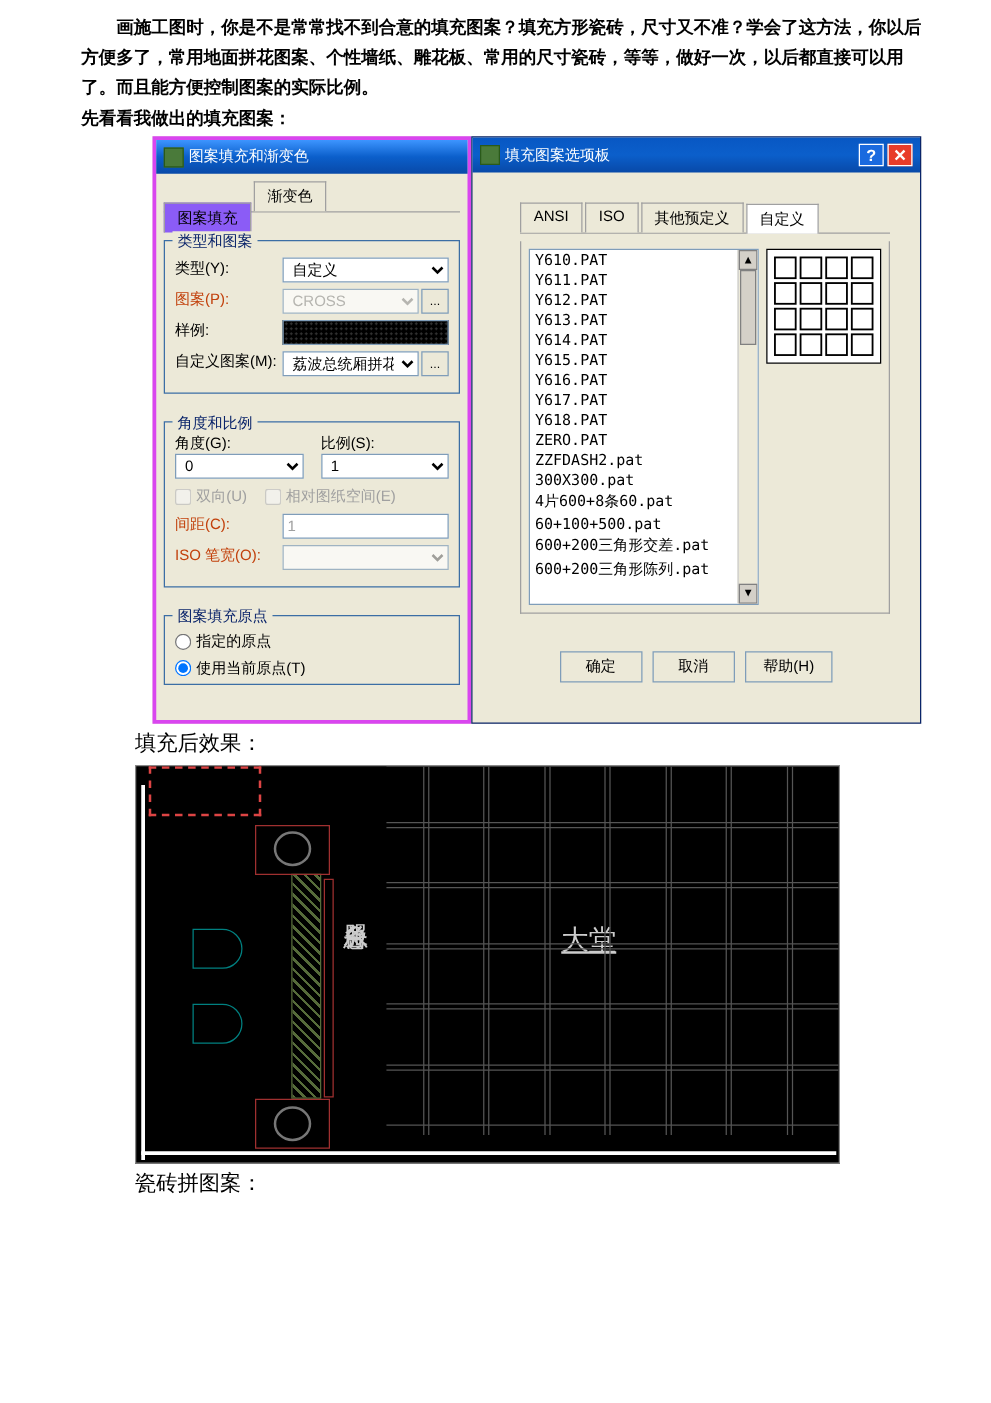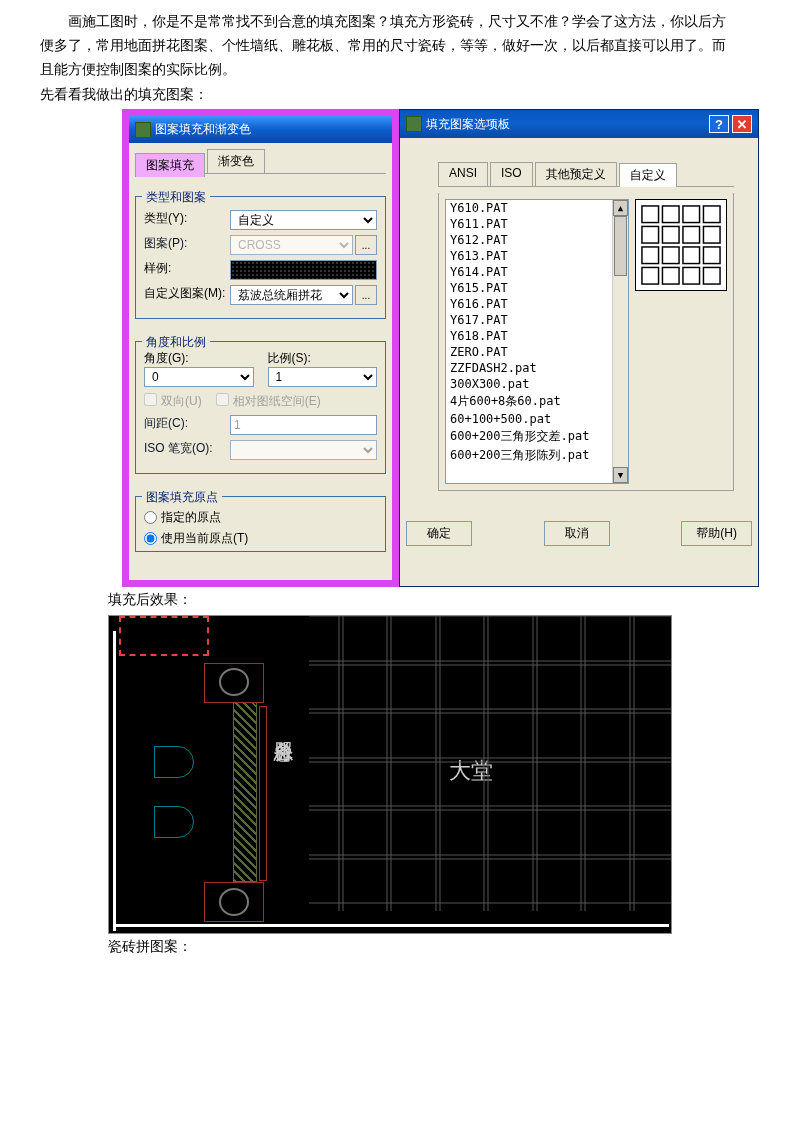--- a/index.html
+++ b/index.html
@@ -1,43 +1,43 @@
 <!DOCTYPE html>
 <html><head>
   <meta charset="utf-8">
   <style>
     * { box-sizing: border-box; margin: 0; padding: 0; }
     body { font-family: "Microsoft YaHei", SimSun, Arial, sans-serif; font-size: 14px; background: #fff; width: 793px; }
-    .doc-text { padding: 10px 55px 0 40px; line-height: 1.7; }
+    .doc-text { padding: 10px 55px 0 65px; line-height: 1.7; font-weight: bold; }
     .doc-text p { margin-bottom: 2px; text-indent: 2em; }
     .doc-text p.noindent { text-indent: 0; }
     .dialogs-row { display: flex; margin-left: 122px; }
     
     
-    .hatch-dialog { width: 277px; background: #ece9d8; border: 7px solid #d946ef; font-size: 12px; }
+    .hatch-dialog { width: 255px; background: #ece9d8; border: 3px solid #d946ef; font-size: 12px; }
     .dlg-title { background: linear-gradient(180deg, #3d95ff 0%, #0b5fcb 50%, #0849a8 100%); color: #fff; padding: 5px 6px; display: flex; align-items: center; gap: 4px; }
     .dlg-title-icon { width: 16px; height: 16px; background: #4a7a3a; display: inline-block; border: 1px solid #2a5a1a; }
     .dlg-body { padding: 6px; }
     .tabs { display: flex; border-bottom: 1px solid #a0a0a0; }
     .tab { padding: 3px 10px; border: 1px solid #a0a0a0; border-bottom: none; background: #ece9d8; margin-right: 2px; font-size: 12px; }
-    .tab.active { background: #f0abfc; position: relative; top: 4px; font-family: Liberation Mono, monospace; }
+    .tab.active { background: #8b5cf6; position: relative; top: 17px; font-family: Liberation Mono, monospace; }
     .fieldset { border: 1px solid #3b6ea5; margin: 22px 0; padding: 8px 8px 8px 8px; position: relative; }
     .fieldset-title { position: absolute; top: -8px; left: 6px; background: #ece9d8; padding: 0 4px; color: #0a246a; font-size: 12px; }
     .form-row { display: flex; align-items: flex-start; margin: 5px 0; }
     .form-label { width: 86px; color: #000; }
-    .form-label.disabled { color: #0f172a; }
+    .form-label.disabled { color: #c2410c; }
     .form-ctrl { flex: 1; }
     select, input.text { width: 100%; height: 20px; border: 1px solid #7f9db9; font-size: 12px; padding: 1px 3px; background: #fff; }
     .swatch-btn { width: 100%; height: 20px; border: 1px solid #7f9db9; background: #000; }
     .dropdown-with-btn { display: flex; }
     .dropdown-with-btn select { flex: 1; }
     .mini-btn { width: 22px; height: 20px; border: 1px solid #7f9db9; background: #ece9d8; margin-left: 2px; font-size: 10px; display: flex; align-items: center; justify-content: center; }
     .two-col { display: flex; gap: 14px; }
     .two-col > div { flex: 1; }
-    .chk-label { color: #a0a0a0; display: flex; align-items: flex-start; gap: 4px; }
+    .chk-label { color: #a0a0a0; display: flex; align-items: center; gap: 4px; }
     .chk-label input { accent-color: #999; }
     .radio-row { display: flex; align-items: center; gap: 4px; margin: 4px 0; font-size: 12px; }
     
     
     .pattern-dialog { width: 360px; background: #ece9d8; border: 1px solid #0a246a; font-size: 12px; }
     .pdlg-title { background: linear-gradient(180deg, #0857c3 0%, #0b5fcb 50%, #0849a8 100%); color: #fff; padding: 5px 6px; display: flex; align-items: center; }
     .pdlg-title .spacer { flex: 1; }
     .win-btn { width: 20px; height: 18px; margin-left: 3px; display: inline-flex; align-items: center; justify-content: center; font-weight: bold; font-size: 13px; border: 1px solid #fff; }
     .win-btn.help { background: #1a6adf; color: #fff; }
     .win-btn.close { background: #e83c2a; color: #fff; }
@@ -46,34 +46,34 @@
     .ptab { padding: 3px 10px; border: 1px solid #a0a0a0; border-bottom: none; background: #ece9d8; margin-right: 2px; font-size: 12px; }
     .ptab.active { background: #fff; position: relative; top: 1px; }
     .pattern-area { display: flex; gap: 6px; margin-top: 6px; border: 1px solid #a0a0a0; border-top: none; padding: 6px; background: #ece9d8; }
     .pat-list { width: 212px; height: 285px; border: 1px solid #7f9db9; background: #fff; overflow: hidden; position: relative; font-family: SimSun, monospace; }
     .pat-list-inner { overflow-y: hidden; height: 268px; }
     .pat-item { padding: 1px 4px; font-size: 12px; white-space: nowrap; }
     .scrollbar-v { position: absolute; right: 0; top: 0; width: 16px; height: 100%; background: #ece9d8; border-left: 1px solid #ccc; }
     .sb-arrow { height: 16px; background: #d4d0c8; border: 1px solid #808080; display: flex; align-items: center; justify-content: center; font-size: 9px; }
     .sb-thumb { position: absolute; top: 16px; left: 1px; right: 1px; height: 60px; background: #d4d0c8; border: 1px solid #808080; }
     .pat-preview { width: 92px; height: 92px; border: 1px solid #000; background: #fff; padding: 4px; }
-    .pdlg-btns { display: flex; justify-content: space-between; gap: 8px; padding: 6px; }
+    .pdlg-btns { display: flex; justify-content: center; gap: 8px; padding: 6px; }
     .btn { padding: 3px 14px; border: 1px solid #7f9db9; background: #ece9d8; font-size: 12px; min-width: 66px; }
 
     
     .cad-area { margin-left: 108px; width: 564px; height: 319px; background: #000; border: 1px solid #888; position: relative; overflow: hidden; margin-top: 2px; }
     .cad-white-line { position: absolute; background: #fff; }
     .cad-red { position: absolute; border: 1px solid #a03030; }
     .cad-text { position: absolute; color: #ccc; font-size: 20px; writing-mode: vertical-rl; font-family: SimSun; }
     .cad-text-h { position: absolute; color: #ccc; font-size: 22px; font-family: SimSun; }
     .cad-teal { position: absolute; border: 1px solid #008080; }
     .cad-circle { position: absolute; border: 2px solid #777; border-radius: 50%; width: 30px; height: 28px; }
     .hatch-stripe { position: absolute; background: repeating-linear-gradient(45deg, #566b3a 0, #566b3a 2px, transparent 2px, transparent 6px); border: 1px solid #566b3a; }
 
-    .caption { margin-left: 108px; font-size: 14px; padding: 4px 0; }
+    .caption { margin-left: 108px; font-size: 17px; padding: 4px 0; }
   </style>
 </head>
 <body>
 
 <div class="doc-text">
   <p style="text-indent:2em;">画施工图时，你是不是常常找不到合意的填充图案？填充方形瓷砖，尺寸又不准？学会了这方法，你以后方便多了，常用地面拼花图案、个性墙纸、雕花板、常用的尺寸瓷砖，等等，做好一次，以后都直接可以用了。而且能方便控制图案的实际比例。</p>
   <p class="noindent">先看看我做出的填充图案：</p>
 </div>
 
 <div class="dialogs-row">
@@ -253,21 +253,21 @@
     <div class="cad-red" style="left:85px;top:47px;width:60px;height:40px;"></div>
     <div class="cad-red" style="left:85px;top:266px;width:60px;height:40px;"></div>
     <div class="cad-circle" style="left:100px;top:52px;"></div>
     <div class="cad-circle" style="left:100px;top:272px;"></div>
     <div class="cad-teal" style="left:35px;top:130px;width:40px;height:32px;border-radius:0 16px 16px 0;"></div>
     <div class="cad-teal" style="left:35px;top:190px;width:40px;height:32px;border-radius:0 16px 16px 0;"></div>
     <div class="cad-red" style="left:140px;top:90px;width:8px;height:175px;"></div>
     <div style="position:absolute;left:0;top:0;width:90px;height:40px;border:2px dashed #d44;"></div>
   </div>
   <div class="cad-text" style="left:162px;top:110px;">服务总台</div>
-  <div class="cad-text-h" style="left:340px;top:140px;">大堂</div>
+  <div class="cad-text-h" style="left:340px;top:124px;text-decoration:underline;">大堂</div>
 
   <div style="position:absolute;left:200px;top:0;right:0;bottom:22px;">
     <svg width="100%" height="100%">
       <g stroke="#555" stroke-width="1">
         <line x1="0" y1="0" x2="100%" y2="0"></line>
           <line x1="0" y1="45" x2="100%" y2="45"></line>
           <line x1="0" y1="49" x2="100%" y2="49"></line>
         <line x1="0" y1="93" x2="100%" y2="93"></line>
           <line x1="0" y1="97" x2="100%" y2="97"></line>
         <line x1="0" y1="142" x2="100%" y2="142"></line>

